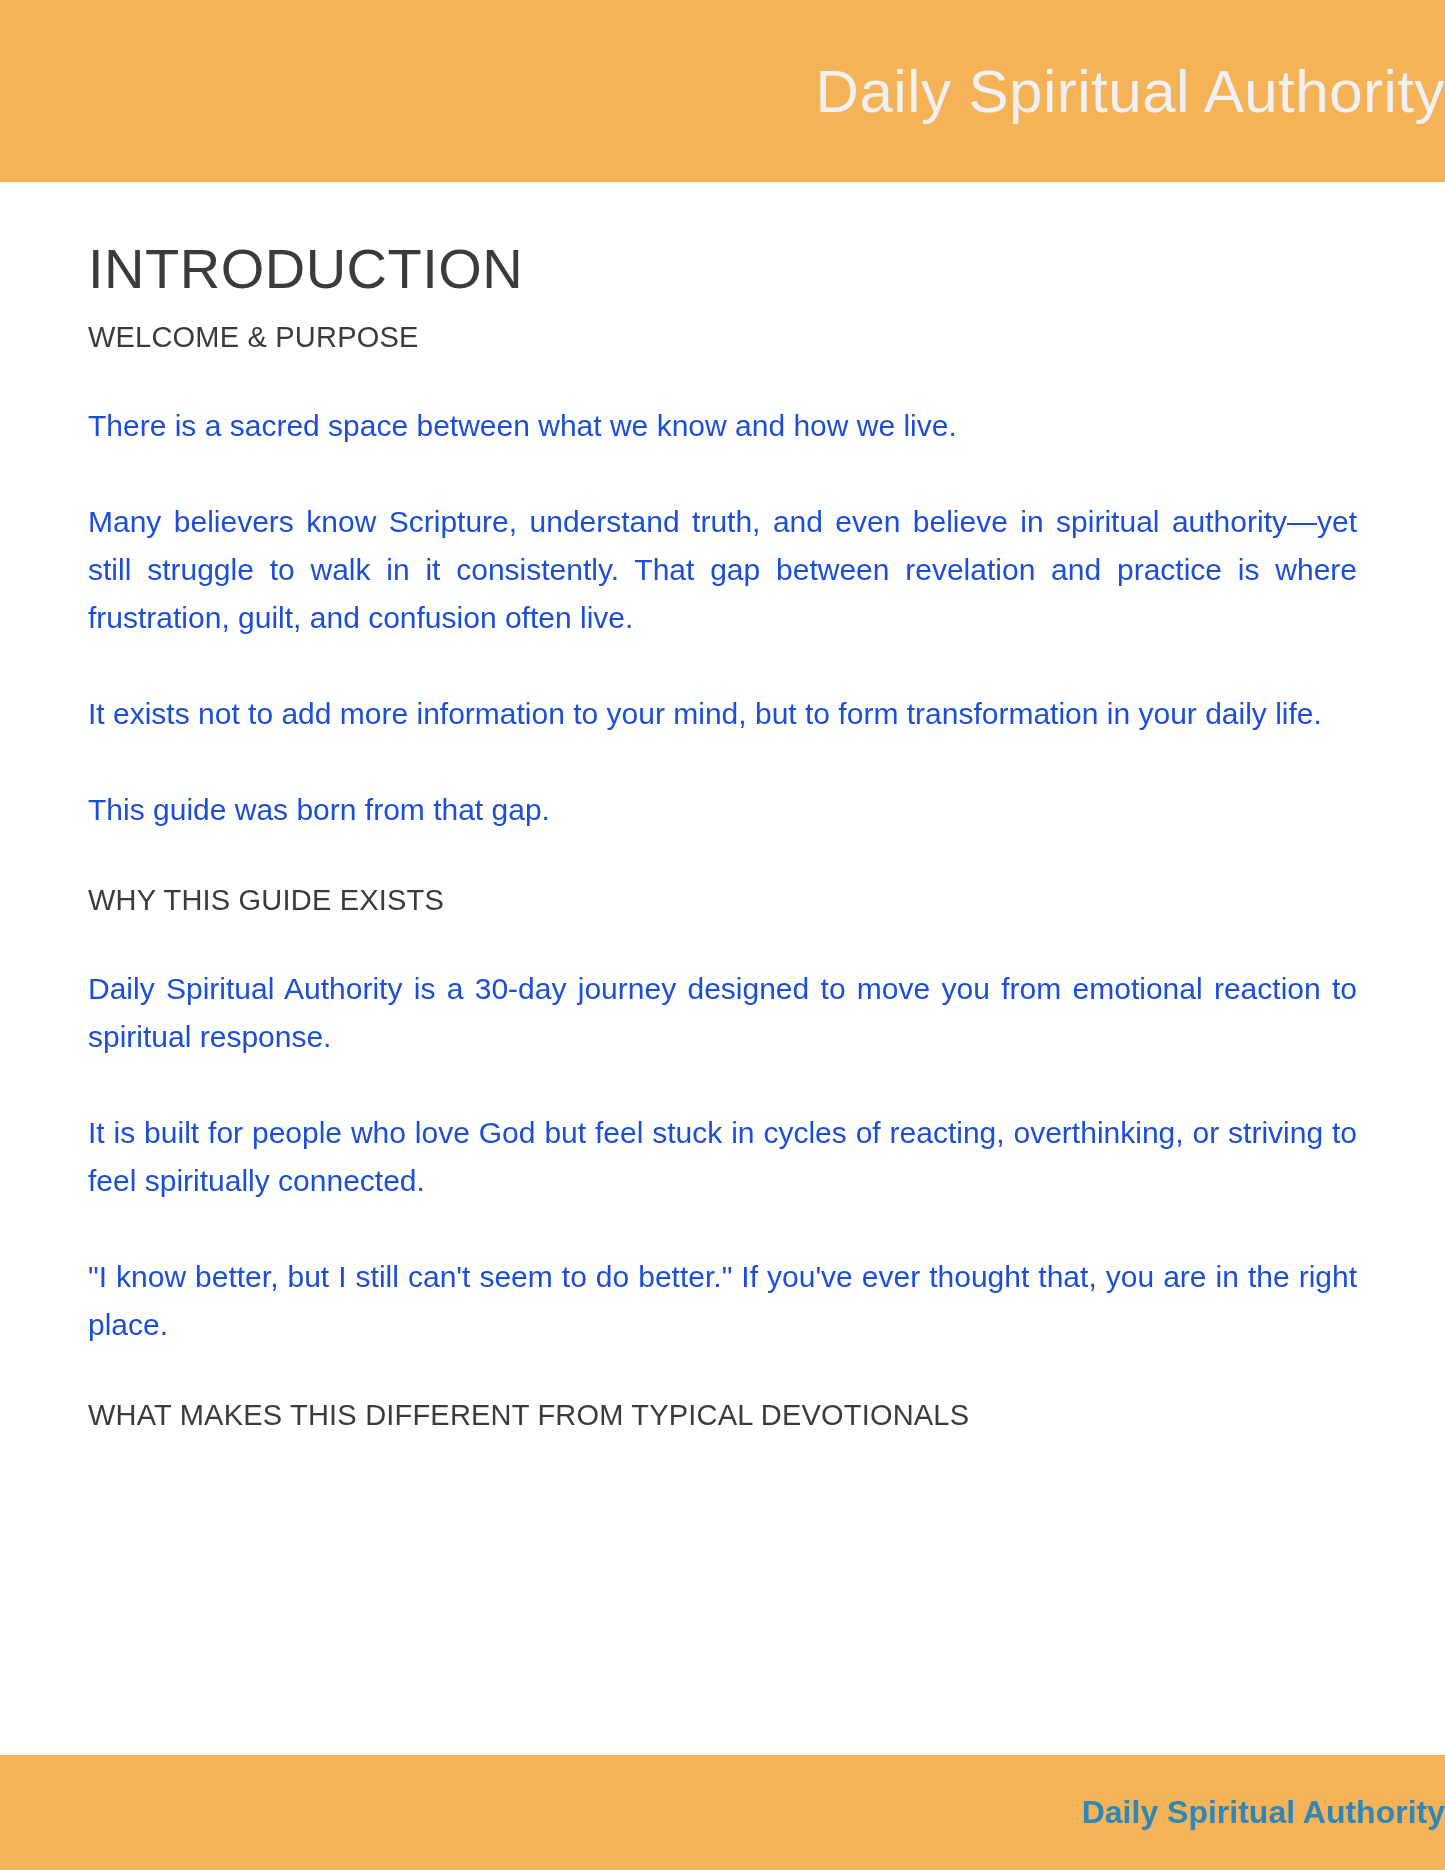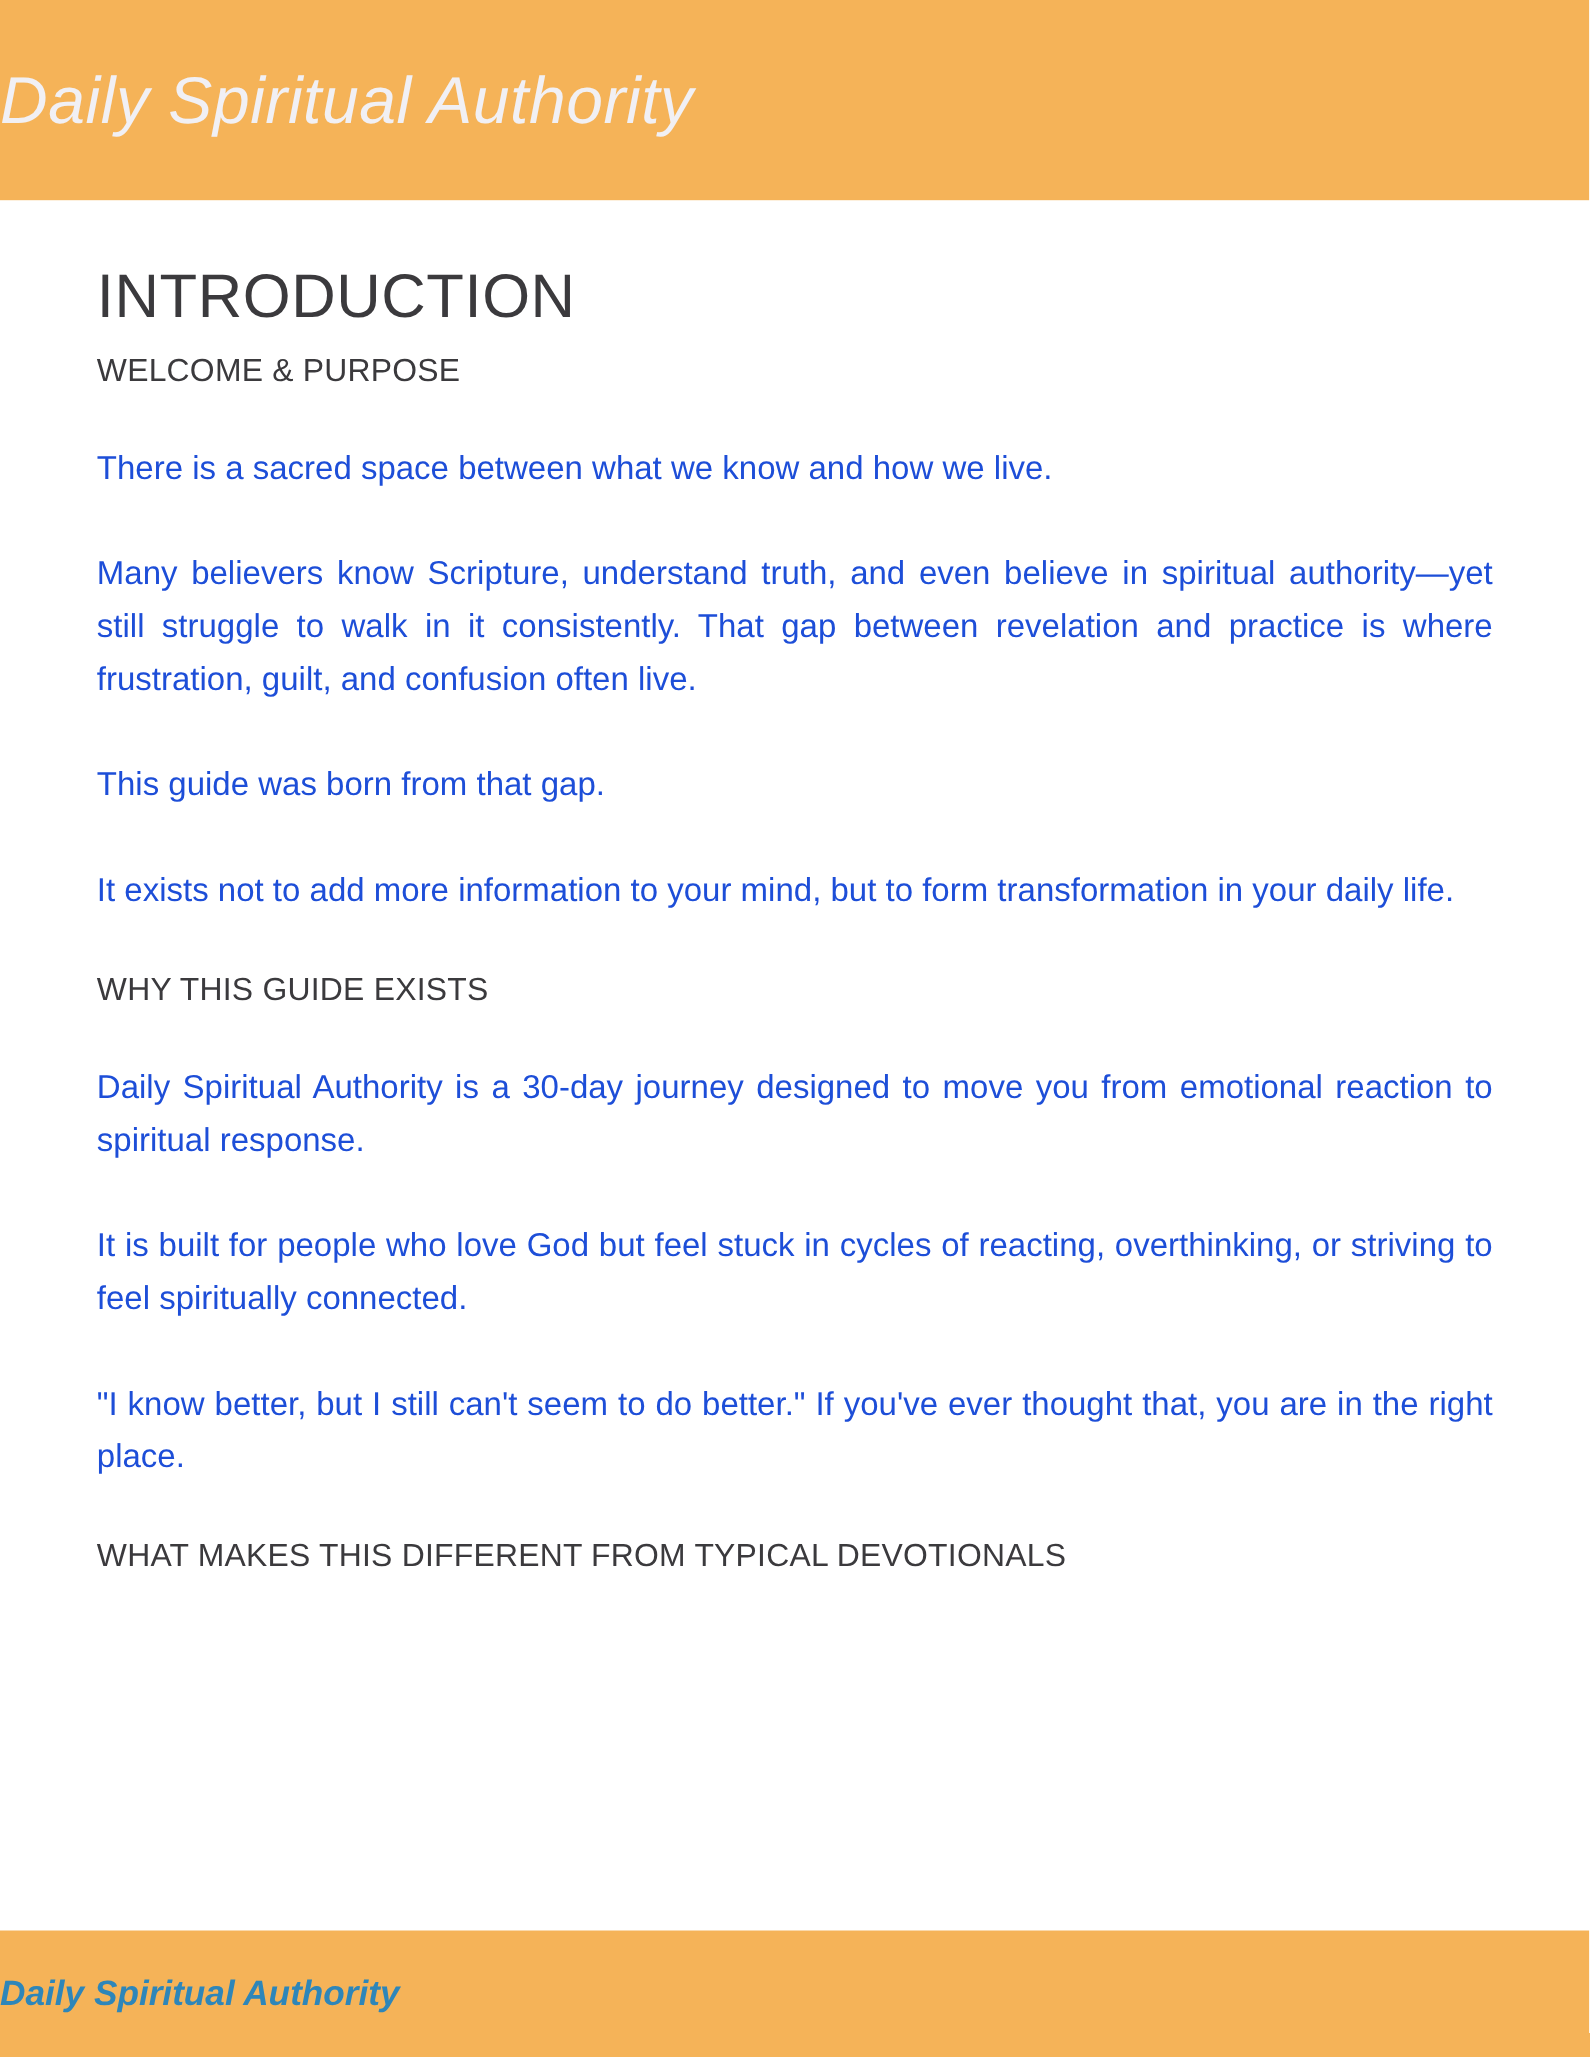--- a/index.html
+++ b/index.html
@@ -15,23 +15,22 @@
     height: 1870px;
     display: flex;
     flex-direction: column;
     background: #ffffff;
     overflow: hidden;
   }
   .banner {
     background: #F5B358;
     display: flex;
     align-items: center;
-    justify-content: flex-start;
+    justify-content: flex-end;
     flex: 0 0 auto;
-    font-style: italic;
   }
   .banner.top { height: 182px; }
   .banner.bottom { height: 115px; }
   .header-title {
     font-size: 60px;
     font-weight: 400;
     color: #F1F0F4;
     letter-spacing: 0.5px;
   }
   .footer-title {
@@ -80,23 +79,23 @@
   <main class="content">
 
     <h1 class="doc-title">INTRODUCTION</h1>
 
     <h2 class="subheading first">WELCOME &amp; PURPOSE</h2>
 
     <p class="body-para">There is a sacred space between what we know and how we live.</p>
 
     <p class="body-para">Many believers know Scripture, understand truth, and even believe in spiritual authority—yet still struggle to walk in it consistently. That gap between revelation and practice is where frustration, guilt, and confusion often live.</p>
 
+    <p class="body-para">It exists not to add more information to your mind, but to form transformation in your daily life.</p>
+
     <p class="body-para">This guide was born from that gap.</p>
-
-    <p class="body-para">It exists not to add more information to your mind, but to form transformation in your daily life.</p>
 
     <h2 class="subheading">WHY THIS GUIDE EXISTS</h2>
 
     <p class="body-para">Daily Spiritual Authority is a 30-day journey designed to move you from emotional reaction to spiritual response.</p>
 
     <p class="body-para">It is built for people who love God but feel stuck in cycles of reacting, overthinking, or striving to feel spiritually connected.</p>
 
     <p class="body-para">"I know better, but I still can't seem to do better." If you've ever thought that, you are in the right place.</p>
 
     <h2 class="subheading">WHAT MAKES THIS DIFFERENT FROM TYPICAL DEVOTIONALS</h2>

